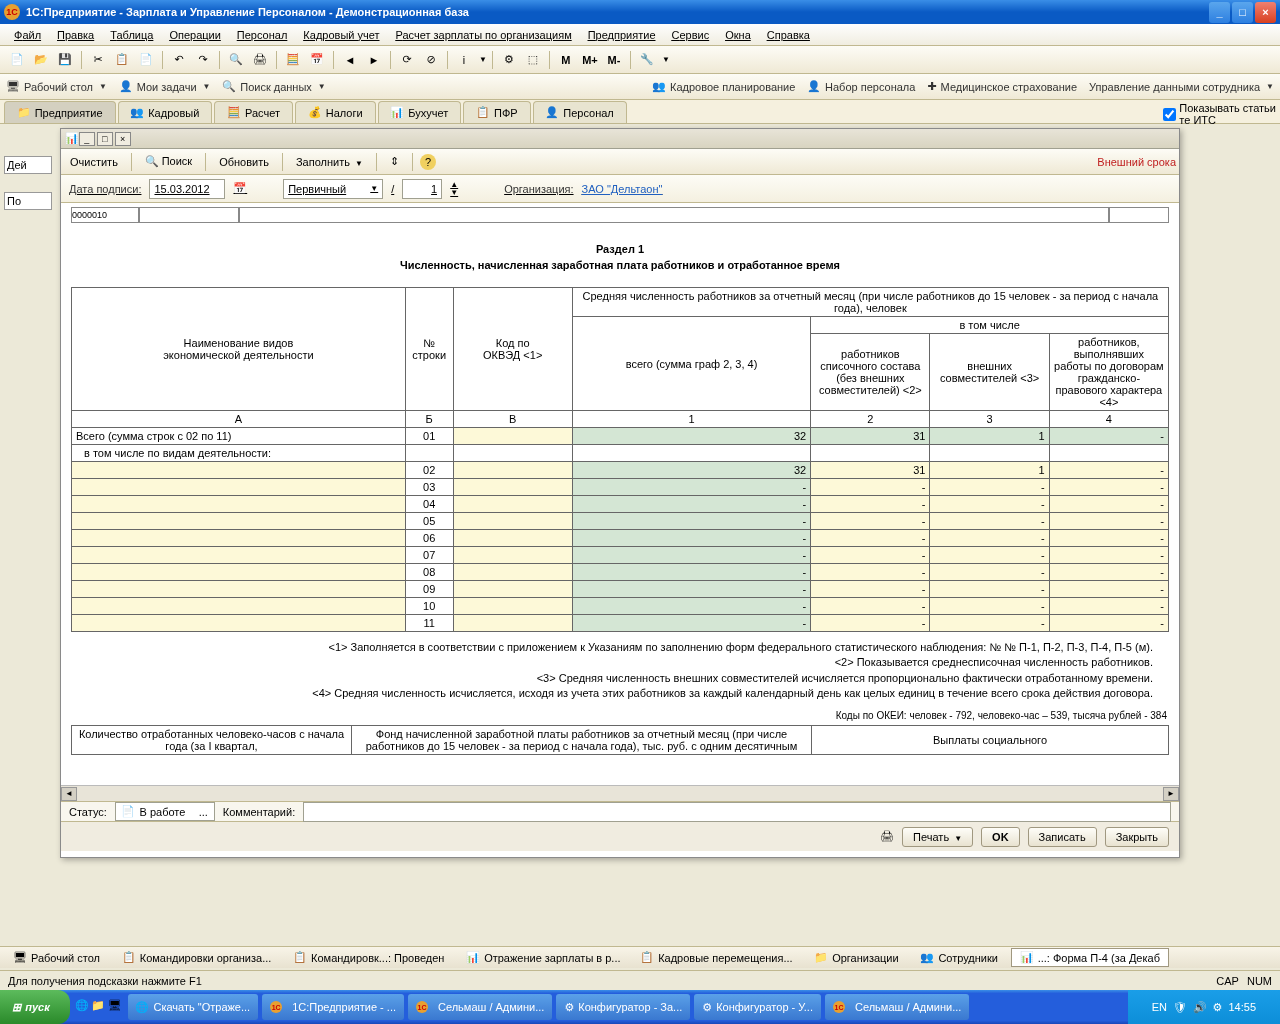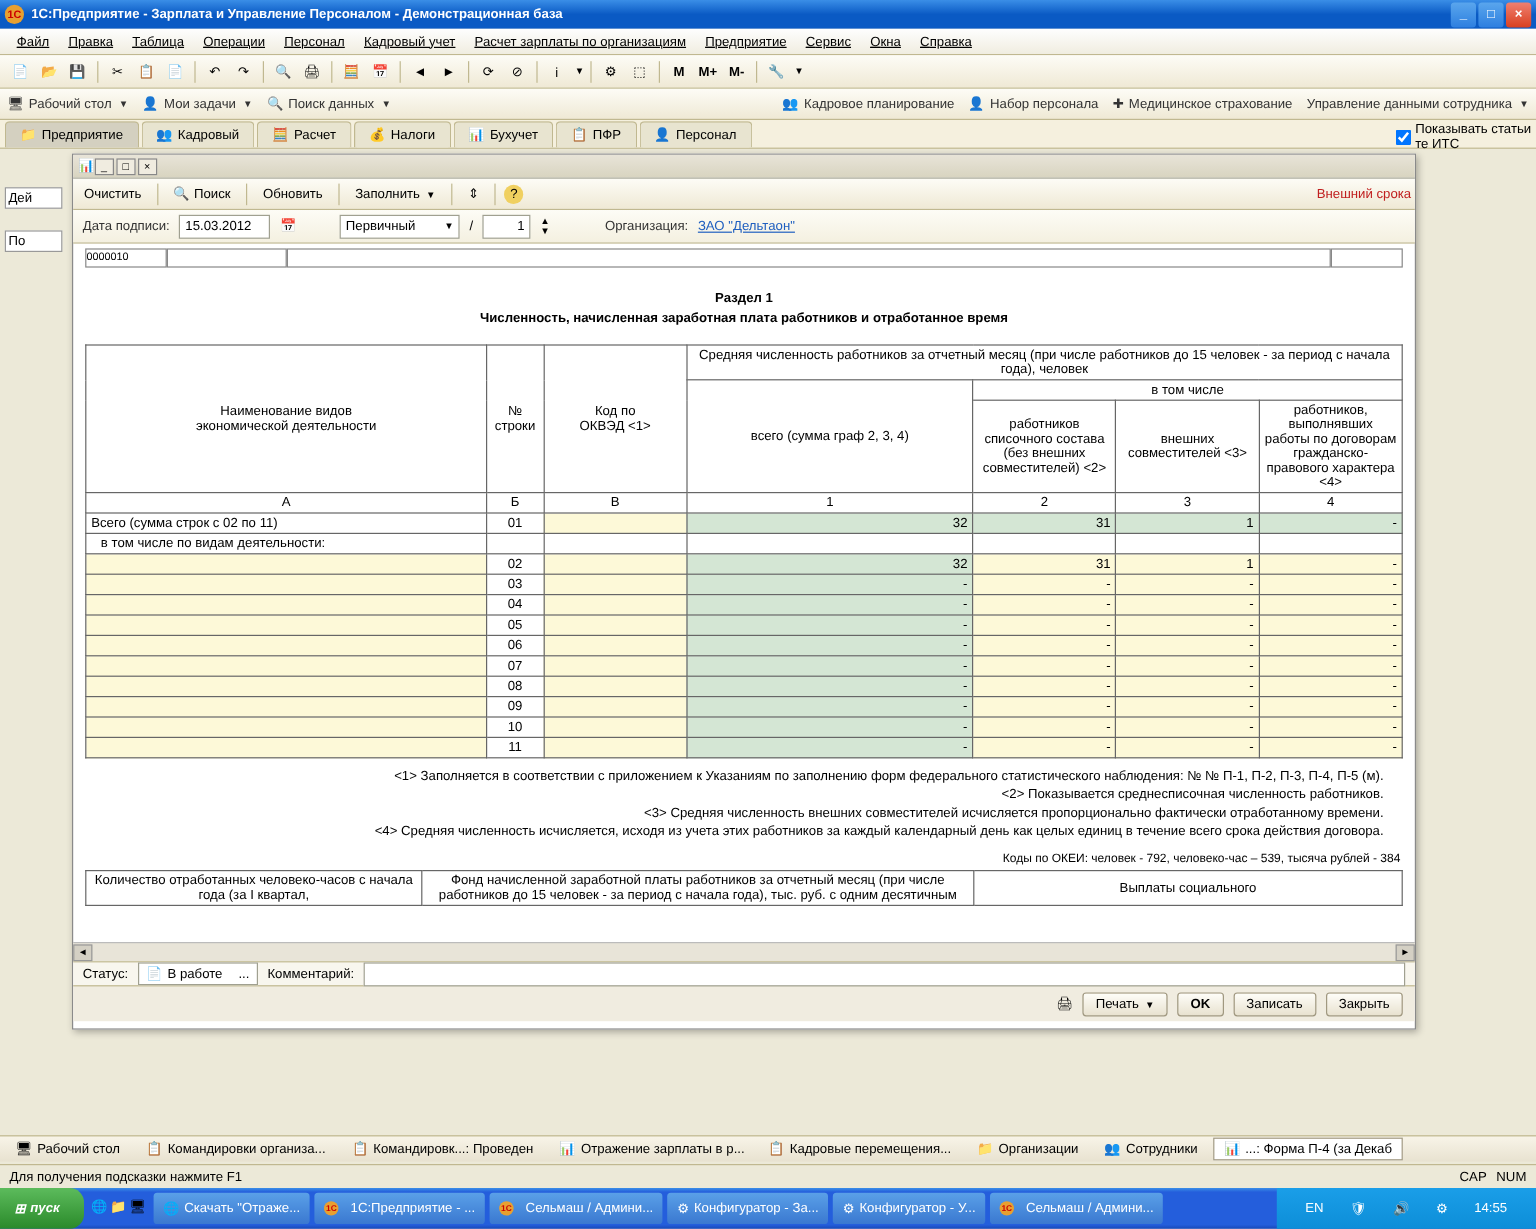--- a/index.html
+++ b/index.html
@@ -40,21 +40,21 @@
 .inner-window { position: absolute; left: 60px; top: 128px; width: 1120px; height: 730px; background: #fff; border: 1px solid #8a8a8a; box-shadow: 2px 2px 6px rgba(0,0,0,0.3); }
 .inner-titlebar { background: linear-gradient(to bottom, #e8e4d8, #d8d4c0); height: 20px; display: flex; align-items: center; padding: 0 4px; border-bottom: 1px solid #a0a090; }
 .inner-titlebar-text { flex: 1; font-weight: normal; }
 .inner-win-btns { display: flex; gap: 2px; }
 .inner-win-btn { width: 16px; height: 14px; background: #f0ece0; border: 1px solid #888; display: flex; align-items: center; justify-content: center; font-size: 9px; cursor: pointer; }
 
 .inner-toolbar { background: linear-gradient(to bottom, #fdfcf6, #efe9d5); height: 26px; display: flex; align-items: center; padding: 0 3px; border-bottom: 1px solid #c0b890; gap: 4px; }
 .inner-toolbar .action { padding: 3px 6px; cursor: pointer; }
 .ext-report { margin-left: auto; color: #c02020; cursor: pointer; }
 
-.param-row { background: linear-gradient(to bottom, #fdfcf6, #f4f0e0); height: 28px; display: flex; align-items: center; padding: 0 8px; gap: 8px; border-bottom: 1px solid #c0b890; }
+.param-row { background: linear-gradient(to bottom, #fdfcf6, #f4f0e0); height: 28px; display: flex; align-items: center; padding: 0 8px; gap: 8px; border-bottom: 1px solid #c0b890; text-decoration: underline; }
 .param-label { color: #333; }
 .param-input { border: 1px solid #a0a090; background: #fff; padding: 2px 4px; height: 20px; }
 .param-dropdown { border: 1px solid #a0a090; background: #fff; height: 20px; display: flex; align-items: center; padding: 0 4px; min-width: 100px; }
 .param-dd-arrow { margin-left: auto; font-size: 8px; }
 .org-link { color: #2060c0; text-decoration: underline; cursor: pointer; }
 
 
 .report-body { height: 582px; overflow: auto; position: relative; padding: 4px; }
 .report-content { padding: 0 6px; }
 .top-strip { display:flex; margin-bottom: 2px;}
@@ -97,21 +97,21 @@
 .app-task.active { background:#fff; border:1px solid #a09880;}
 
 
 .app-statusbar { position: absolute; left:0; bottom: 34px; width: 100%; height: 20px; background: #ece9d8; display: flex; align-items: center; padding: 0 8px; border-top: 1px solid #c0b890; }
 .app-statusbar-right { margin-left: auto; display:flex; gap:8px; }
 
 
 .win-taskbar { position: absolute; left:0; bottom:0; width:100%; height:34px; background: linear-gradient(to bottom, #3a8ee7, #245edc 10%, #245edc 90%, #1848b8); display:flex; align-items:center; }
 .start-btn { height: 34px; padding: 0 20px 0 12px; background: linear-gradient(to bottom, #5cbb5c, #2a8a2a); color:#fff; font-weight:bold; font-style:italic; display:flex;align-items:center; border-radius: 0 12px 12px 0; cursor:pointer;}
 .win-task { margin-left:4px; height:26px; padding:0 8px; background: linear-gradient(to bottom, #5aa0e8, #3a78d0); color:#fff; display:flex;align-items:center; border-radius:3px; max-width:150px; overflow:hidden; white-space:nowrap; cursor:pointer; gap:4px;}
-.win-tray { margin-left:auto; height:34px; background: linear-gradient(to bottom, #1a9ee8, #0d8ed8); display:flex;align-items:center; padding:0 24px; color:#fff; gap:22px;}
+.win-tray { margin-left:auto; height:34px; background: linear-gradient(to bottom, #1a9ee8, #0d8ed8); display:flex;align-items:center; padding:0 24px; color:#fff; gap:6px;}
 .tray-icon { width:16px;height:16px; }
 .dropdown-arrow { font-size:8px; margin-left:2px;}
 
 </style>
 </head>
 <body>
 
 <div class="titlebar">
   <span class="titlebar-icon">1C</span>
   <span class="titlebar-text">1С:Предприятие - Зарплата и Управление Персоналом - Демонстрационная база</span>

